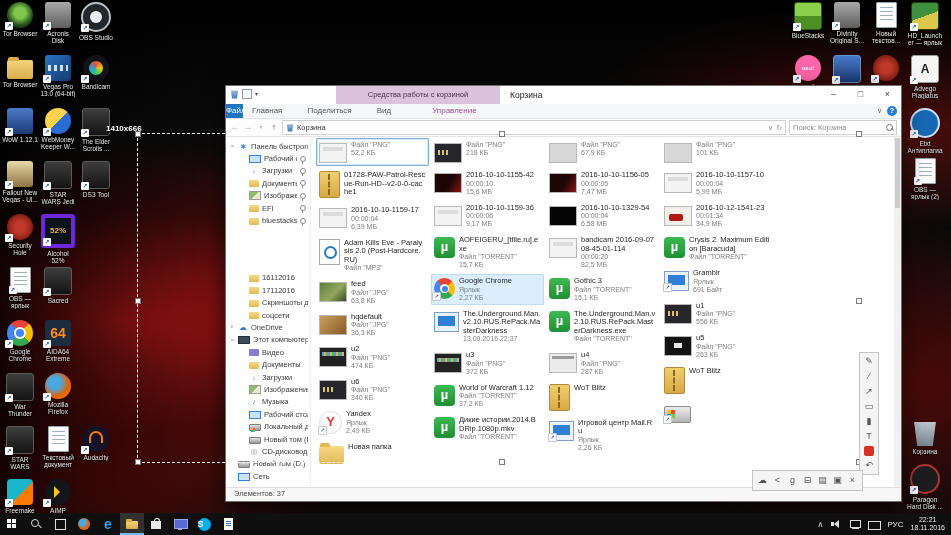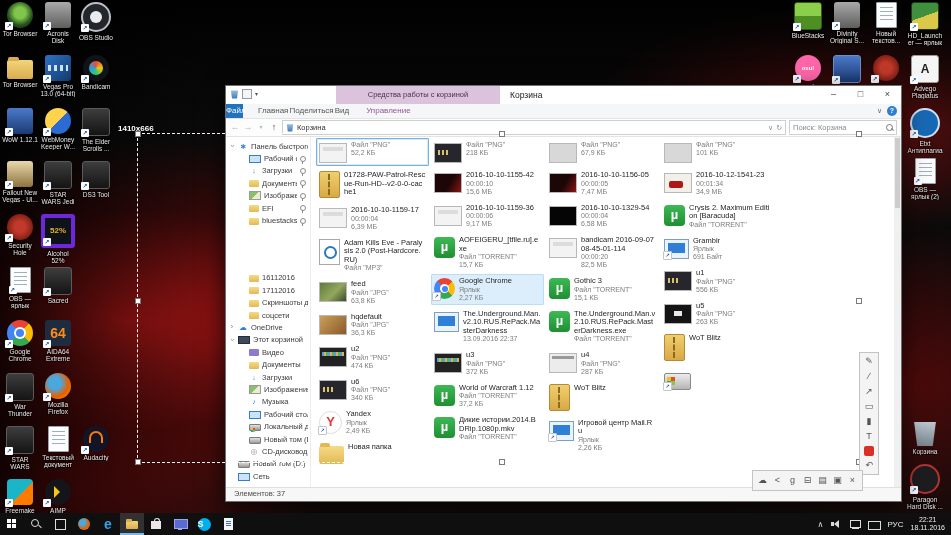--- a/index.html
+++ b/index.html
@@ -68,41 +68,41 @@
   .i-etxt{background:#1869b5;border-radius:50%;border:2px solid #cfe3f5}
   .i-hd{background:linear-gradient(160deg,#3f8f3f 50%,#dbc84a 50%);border:1px solid #1f3f12;border-radius:3px}
   .i-recycle{background:linear-gradient(#c2ccd4,#78848e);clip-path:polygon(8% 8%,92% 8%,80% 100%,20% 100%);border-radius:2px}
   .i-paragon{background:#1d1d1f;border-radius:50%;border:2px solid #b23333}
   .i-wow{background:linear-gradient(#4b79c9,#1b3a74)}
 
   
   .marquee{position:absolute;left:137px;top:133px;width:721px;height:328px;z-index:30;
       border:1px dashed rgba(255,255,255,.95);pointer-events:none}
   .mh{position:absolute;width:4px;height:4px;background:#fff;border:1px solid #7a7a7a}
-  .sizelabel{position:absolute;left:118px;top:124px;z-index:30;color:#fff;font-size:8px;
+  .sizelabel{position:absolute;left:106px;top:124px;z-index:30;color:#fff;font-size:8px;
       font-weight:bold;text-shadow:0 1px 2px #000}
 
   
   .win{position:absolute;left:225px;top:85px;width:675px;height:415px;z-index:20;
       background:#fff;border:1px solid #6f6f6f;box-shadow:0 6px 22px rgba(0,0,0,.65);
       display:flex;flex-direction:column;font-size:8px;color:#333}
   .titlebar{height:18px;position:relative;background:#fff;flex:none}
   .qat{position:absolute;left:4px;top:3px;display:flex;gap:3px;align-items:center}
   .qat-ic{width:9px;height:9px;background:linear-gradient(#9fc0e0,#3a76b5);clip-path:polygon(10% 10%,90% 10%,78% 100%,22% 100%)}
   .qat-sq{width:8px;height:8px;border:1px solid #9a9a9a;background:#f2f6fa}
   .qat-car{font-size:6px;color:#555;line-height:9px}
   .ctx-group{position:absolute;left:110px;top:0;width:164px;height:18px;background:#dcc3dc;
       color:#4a3050;font-size:7.5px;line-height:18px;text-align:center;overflow:hidden;white-space:nowrap}
   .title{position:absolute;left:284px;top:0;height:18px;line-height:18px;font-size:8.5px;color:#1b1b1b;white-space:nowrap}
   .winbtns{position:absolute;right:0;top:0;display:flex}
   .winbtns span{width:27px;height:18px;text-align:center;line-height:17px;font-size:9px;color:#444;cursor:pointer}
   .ribbonrow{height:14px;position:relative;background:#f5f6f7;border-bottom:1px solid #e4e4e4;flex:none}
   .ftab{position:absolute;left:0;top:0;width:17px;height:14px;background:#2173bd;color:#fff;
       text-align:right;line-height:14px;font-size:8px;cursor:pointer}
-  .rtabs{position:absolute;left:32px;top:0;height:14px;display:flex;gap:1px;align-items:flex-end}
+  .rtabs{position:absolute;left:26px;top:0;height:14px;display:flex;gap:25px;align-items:flex-end}
   .rtab{font-size:8px;color:#565656;line-height:14px;cursor:pointer;white-space:nowrap}
   .rtab.ctab{margin-left:16px;color:#9b4f9b}
   .ribright{position:absolute;right:4px;top:0;height:14px;display:flex;gap:5px;align-items:center}
   .rib-chev{font-size:7px;color:#666}
   .helpq{width:10px;height:10px;border-radius:50%;background:#2d7dd2;color:#fff;font-size:7px;
       line-height:10px;text-align:center;font-weight:bold}
   .addrrow{height:17px;flex:none;display:flex;align-items:center;gap:3px;padding:0 4px;
       background:#fdfdfd;border-bottom:1px solid #e4e4e4}
   .nav-ar{font-size:9px;line-height:13px;color:#b9b9b9;width:10px;text-align:center}
   .nav-ar.up{color:#4a4a4a}
@@ -591,21 +591,21 @@
             <div class="nlab">соцсети</div>
           </div>
           <div class="nrow" style="padding-left: 3px;">
             <div class="chev">›</div>
             <div class="ni n-cloud"></div>
             <div class="nlab">OneDrive</div>
           </div>
           <div class="nrow" style="padding-left: 3px;">
             <div class="chev down">›</div>
             <div class="ni n-pc"></div>
-            <div class="nlab">Этот корзиной</div>
+            <div class="nlab">Этот компьютер</div>
           </div>
           <div class="nrow" style="padding-left: 14px;">
             <div class="chev"></div>
             <div class="ni n-video"></div>
             <div class="nlab">Видео</div>
           </div>
           <div class="nrow" style="padding-left: 14px;">
             <div class="chev"></div>
             <div class="ni n-docs"></div>
             <div class="nlab">Документы</div>
@@ -877,20 +877,28 @@
                 <div class="finfo">2,26 КБ</div>
               </div>
             </div>
           </div>
           <div class="fcol">
             <div class="fitem">
               <div class="fi f-thumb-gray"></div>
               <div class="ftext">
                 <div class="finfo">Файл "PNG"</div>
                 <div class="finfo">101 КБ</div>
+              </div>
+            </div>
+            <div class="fitem">
+              <div class="fi f-thumb-light"></div>
+              <div class="ftext">
+                <div class="fname">2016-10-10-1157-10</div>
+                <div class="finfo">00:00:04</div>
+                <div class="finfo">5,99 МБ</div>
               </div>
             </div>
             <div class="fitem">
               <div class="fi f-thumb-red2"></div>
               <div class="ftext">
                 <div class="fname">2016-10-12-1541-23</div>
                 <div class="finfo">00:01:34</div>
                 <div class="finfo">34,9 МБ</div>
               </div>
             </div>

